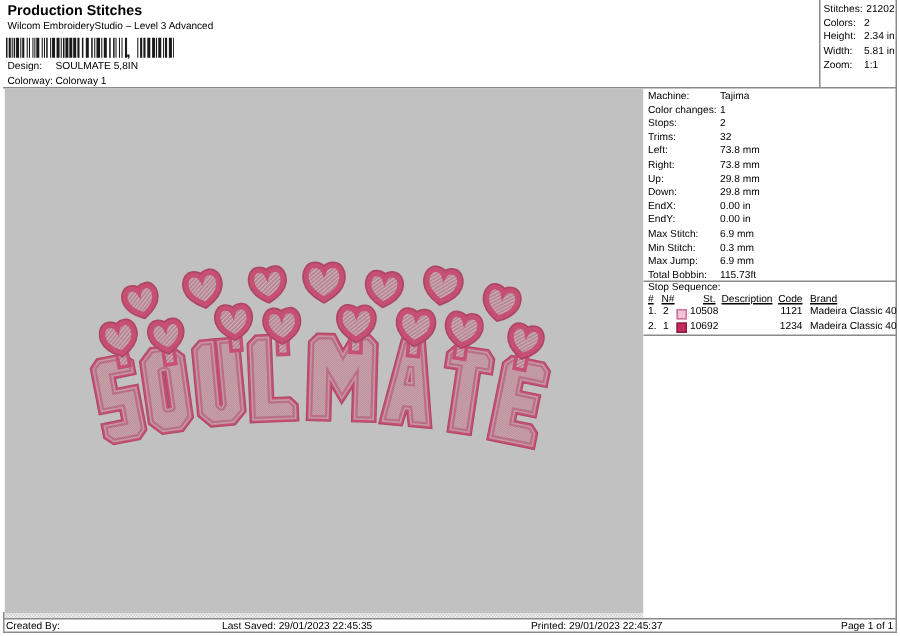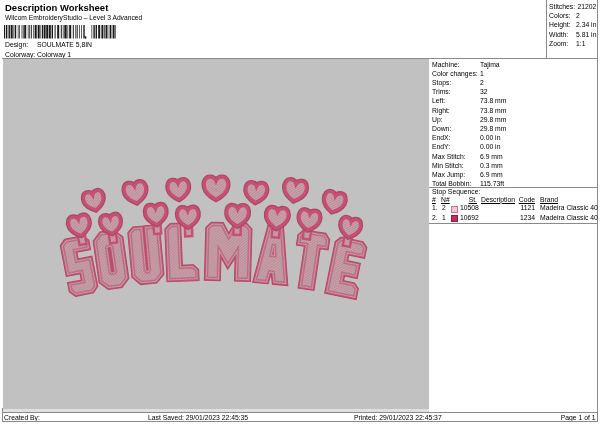--- a/index.html
+++ b/index.html
@@ -5,21 +5,21 @@
 html,body{margin:0;padding:0;}
 body{width:600px;height:424px;background:#ffffff;font-family:"Liberation Sans",sans-serif;position:relative;overflow:hidden;}
 .abs{position:absolute;white-space:nowrap;}
 .t7{font-size:6.8px;color:#000;}
 .t65{font-size:6.8px;color:#000;}
 .line{position:absolute;background:#8a8a8a;}
 </style>
 </head>
 <body>
 
-<div class="abs" style="left:5px;top:2px;font-size:9.5px;font-weight:bold;">Description Worksheet</div>
+<div class="abs" style="left:5px;top:2px;font-size:9.5px;font-weight:bold;">Production Stitches</div>
 <div class="abs" style="left:5px;top:14px;font-size:6.7px;">Wilcom EmbroideryStudio – Level 3 Advanced</div>
 <svg class="abs" style="left:2px;top:25px;" width="114" height="14" fill="#1a1a1a">
     <rect x="2.0" y="0" width="1.0" height="13.5"></rect>
     <rect x="3.8" y="0" width="1.4" height="13.5"></rect>
     <rect x="5.8" y="0" width="0.7" height="13.5"></rect>
     <rect x="7.1" y="0" width="1.0" height="13.5"></rect>
     <rect x="8.7" y="0" width="2.0" height="13.5"></rect>
     <rect x="11.5" y="0" width="0.7" height="13.5"></rect>
     <rect x="12.8" y="0" width="1.4" height="13.5"></rect>
     <rect x="15.8" y="0" width="0.7" height="13.5"></rect>

